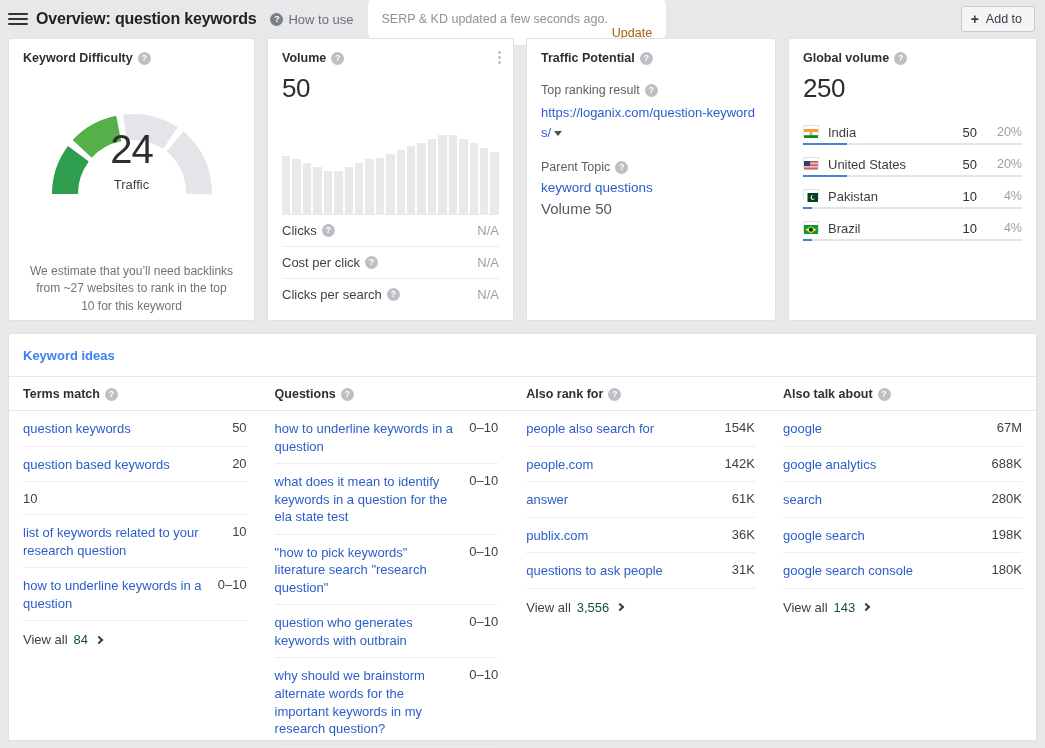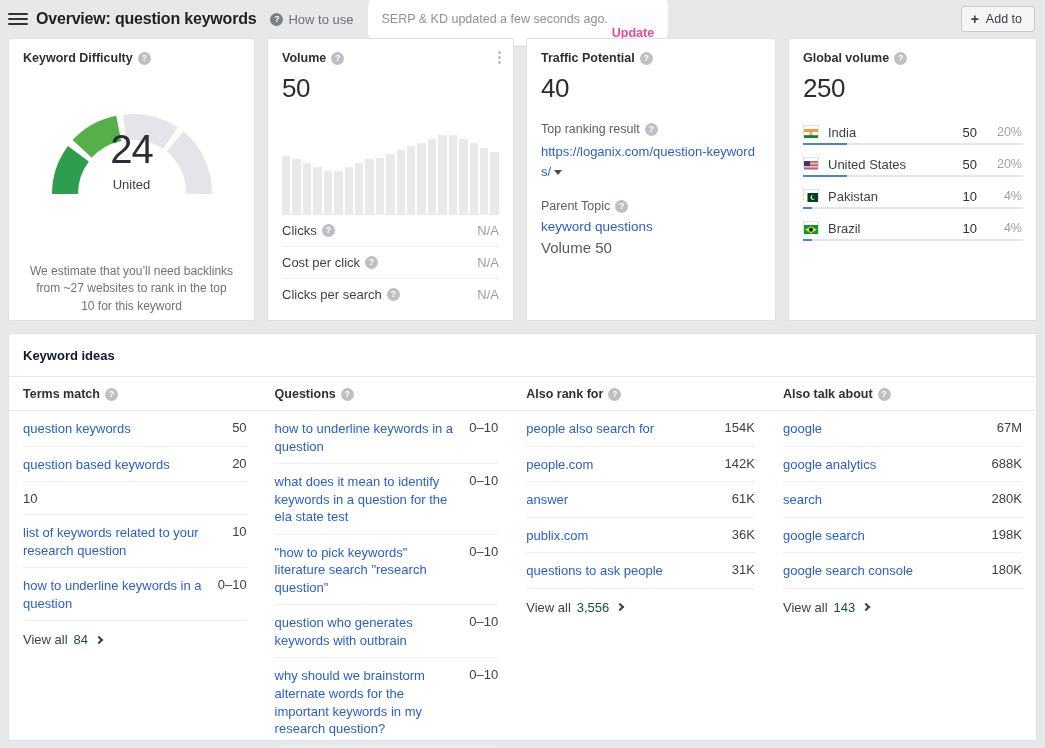--- a/index.html
+++ b/index.html
@@ -52,21 +52,21 @@
   .update-pill {
     margin-left: 14px;
     background: #fff;
     border-radius: 14px;
     padding: 5px 14px;
     font-size: 12.5px;
     color: #8d9198;
     white-space: nowrap;
     display: flex; align-items: center; gap: 4px;
   }
-  .update-pill .update-link { color: #ec4899; font-weight: bold; cursor: pointer; margin-top: 28px; }
+  .update-pill .update-link { color: #a16207; font-weight: normal; cursor: pointer; margin-top: 28px; }
   .addto {
     margin-left: auto;
     background: #f4f5f6;
     border: 1px solid #c8cace;
     border-radius: 3px;
     padding: 5px 12px 5px 9px;
     font-size: 12.5px;
     color: #3a3d42;
     display: flex; align-items: center; gap: 7px;
     cursor: pointer;
@@ -170,21 +170,21 @@
 
   
   .ideas {
     margin: 12px 8px 0;
     background: #fff;
     border: 1px solid #e0e1e4;
     border-radius: 2px;
     height: 408px;
   }
   .ideas-title {
-    font-size: 13px; font-weight: bold; color: #0f172a;
+    font-size: 13px; font-weight: bold; color: #3b82f6;
     padding: 14px 14px 13px;
   }
   .ideas-head {
     display: flex;
     border-top: 1px solid #e7e8ea;
     border-bottom: 1px solid #e7e8ea;
   }
   .col-head {
     padding: 10px 14px 9px;
     font-size: 12.5px; font-weight: bold; color: #2d3035;
@@ -246,21 +246,21 @@
     <div class="gauge-wrap">
       <svg width="178" height="108" viewBox="0 0 178 108">
         <g fill="none" stroke-width="26" stroke-linecap="butt">
           <path d="M 22 101 A 67 67 0 0 1 35.4 60.8" stroke="#2f9d4e"></path>
           <path d="M 39.2 55.9 A 67 67 0 0 1 75.7 35.6" stroke="#55b04a"></path>
           <path d="M 81.8 34.6 A 67 67 0 0 1 127.4 45.1" stroke="#e4e5e8"></path>
           <path d="M 132.1 48.3 A 67 67 0 0 1 156 101" stroke="#e4e5e8"></path>
         </g>
       </svg>
       <div class="gauge-num">24</div>
-      <div class="gauge-label">United</div>
+      <div class="gauge-label">Traffic</div>
     </div>
     <div class="kd-note">We estimate that you’ll need backlinks from ~27 websites to rank in the top 10 for this keyword</div>
   </div>
 
   <div class="card vol">
     <div class="card-title">
       <span>Volume</span>
       <span class="qmark light">?</span>
     </div>
     <div class="dots">
@@ -313,21 +313,20 @@
       </span>
       <span class="metric-val">N/A</span>
     </div>
   </div>
 
   <div class="card tp">
     <div class="card-title">
       <span>Traffic Potential</span>
       <span class="qmark light">?</span>
     </div>
-    <div class="bignum">40</div>
     <div class="sub-label">
       <span>Top ranking result</span>
       <span class="qmark light">?</span>
     </div>
     <div class="tp-url">
       <span class="link">https://loganix.com/question-keywords/</span><span class="caret"></span>
     </div>
     <div class="sub-label">
       <span>Parent Topic</span>
       <span class="qmark light">?</span>

